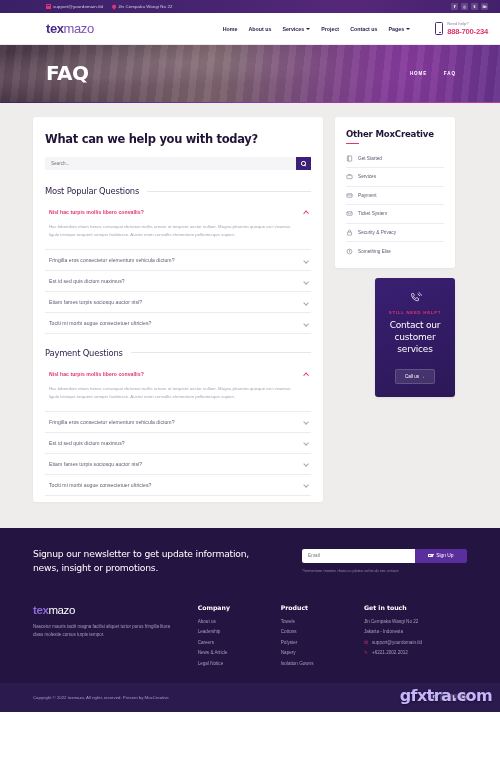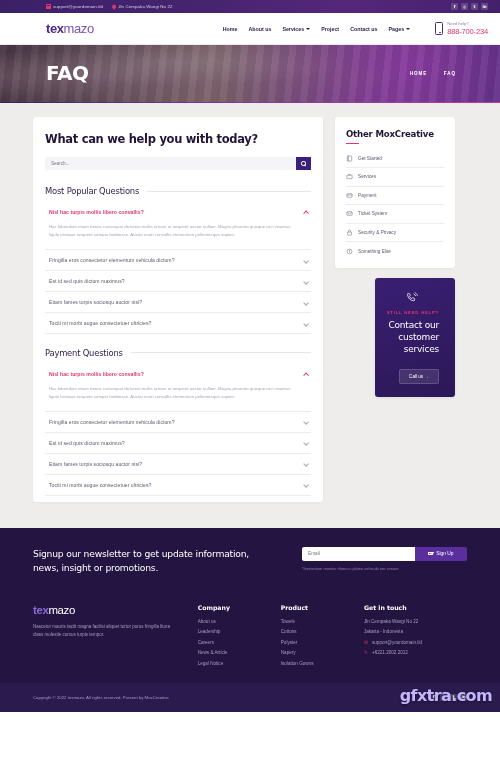--- a/index.html
+++ b/index.html
@@ -60,21 +60,21 @@
   .help { display: flex; align-items: center; gap: 4px; margin-left: 14px; }
   .phone-box {
     width: 8px; height: 13px; border: 1px solid #4b2a86; border-radius: 1.5px;
     position: relative;
   }
   .phone-box:after {
     content:""; position:absolute; left:2.6px; bottom:1px; width:2.4px; height:.8px;
     background:#4b2a86; border-radius:1px;
   }
   .help-text .t1 { font-size: 4.2px; color: #8a85a0; line-height: 1.2; }
-  .help-text .t2 { font-size: 7.6px; font-weight: 400; color: #e0356f; letter-spacing: -.2px; }
+  .help-text .t2 { font-size: 7.6px; font-weight: 700; color: #e0356f; letter-spacing: -.2px; }
 
   
   .hero {
     height: 58px; position: relative; overflow: hidden;
     background:
       radial-gradient(circle at 82% 40%, rgba(170,60,190,.55) 0%, rgba(90,40,140,0) 45%),
       radial-gradient(ellipse at 20% 55%, rgba(120,95,110,.75) 0%, rgba(60,45,60,.2) 55%),
       linear-gradient(100deg, #4a3846 0%, #6b5560 22%, #8d7076 42%, #7a5c78 60%, #6b3f88 78%, #4e2e86 100%);
   }
   .hero:before {
@@ -175,21 +175,21 @@
     display: flex; align-items: center; gap: 5px;
     padding: 5.3px 0; border-bottom: 1px solid #eeecf1;
     font-size: 4.7px; color: #5d5870; cursor: pointer;
   }
   .cat:last-child { border-bottom: none; }
   .ci { width: 7px; height: 7px; flex: none; position: relative; }
   .ci svg { width: 7px; height: 7px; display: block; }
 
   .cta {
     background: linear-gradient(160deg,#3a1f72 0%, #2c1857 100%);
-    border-radius: 3px; padding: 13px 16px 13px 9px; text-align: right;
+    border-radius: 3px; padding: 13px 9px 13px 9px; text-align: center;
     box-shadow: 0 1px 3px rgba(0,0,0,.07);
     margin-left: 40px;
   }
   .cta-ico { margin-bottom: 6px; display:flex; justify-content:center; }
   .cta-ico svg { width: 13px; height: 13px; }
   .cta-kicker {
     font-size: 4.3px; font-weight: 700; color: #e0356f;
     letter-spacing: .75px; margin-bottom: 4px;
   }
   .cta-title {
@@ -198,21 +198,21 @@
   }
   .cta-btn {
     display: inline-block; background: rgba(255,255,255,.11);
     border: 1px solid rgba(255,255,255,.16); border-radius: 2px;
     padding: 4px 9px; font-size: 4.6px; color: #fff; cursor: pointer;
   }
 
   
   .news {
     background: #231442; padding: 19px 33px 17px 33px;
-    display: flex; align-items: flex-start; gap: 12px;
+    display: flex; align-items: center; gap: 12px;
   }
   .news-text {
     font-size: 9.2px; line-height: 1.55; color: #ffffff; letter-spacing: -.2px;
     font-family: "DejaVu Sans", sans-serif; max-width: 240px;
   }
   .news-form { margin-left: auto; width: 165px; }
   .news-row { display: flex; height: 14px; }
   .news-input {
     flex: 1; border: none; outline: none; background: #fff; border-radius: 2px 0 0 2px;
     font-size: 4.7px; color: #9c97ab; padding: 0 6px;

